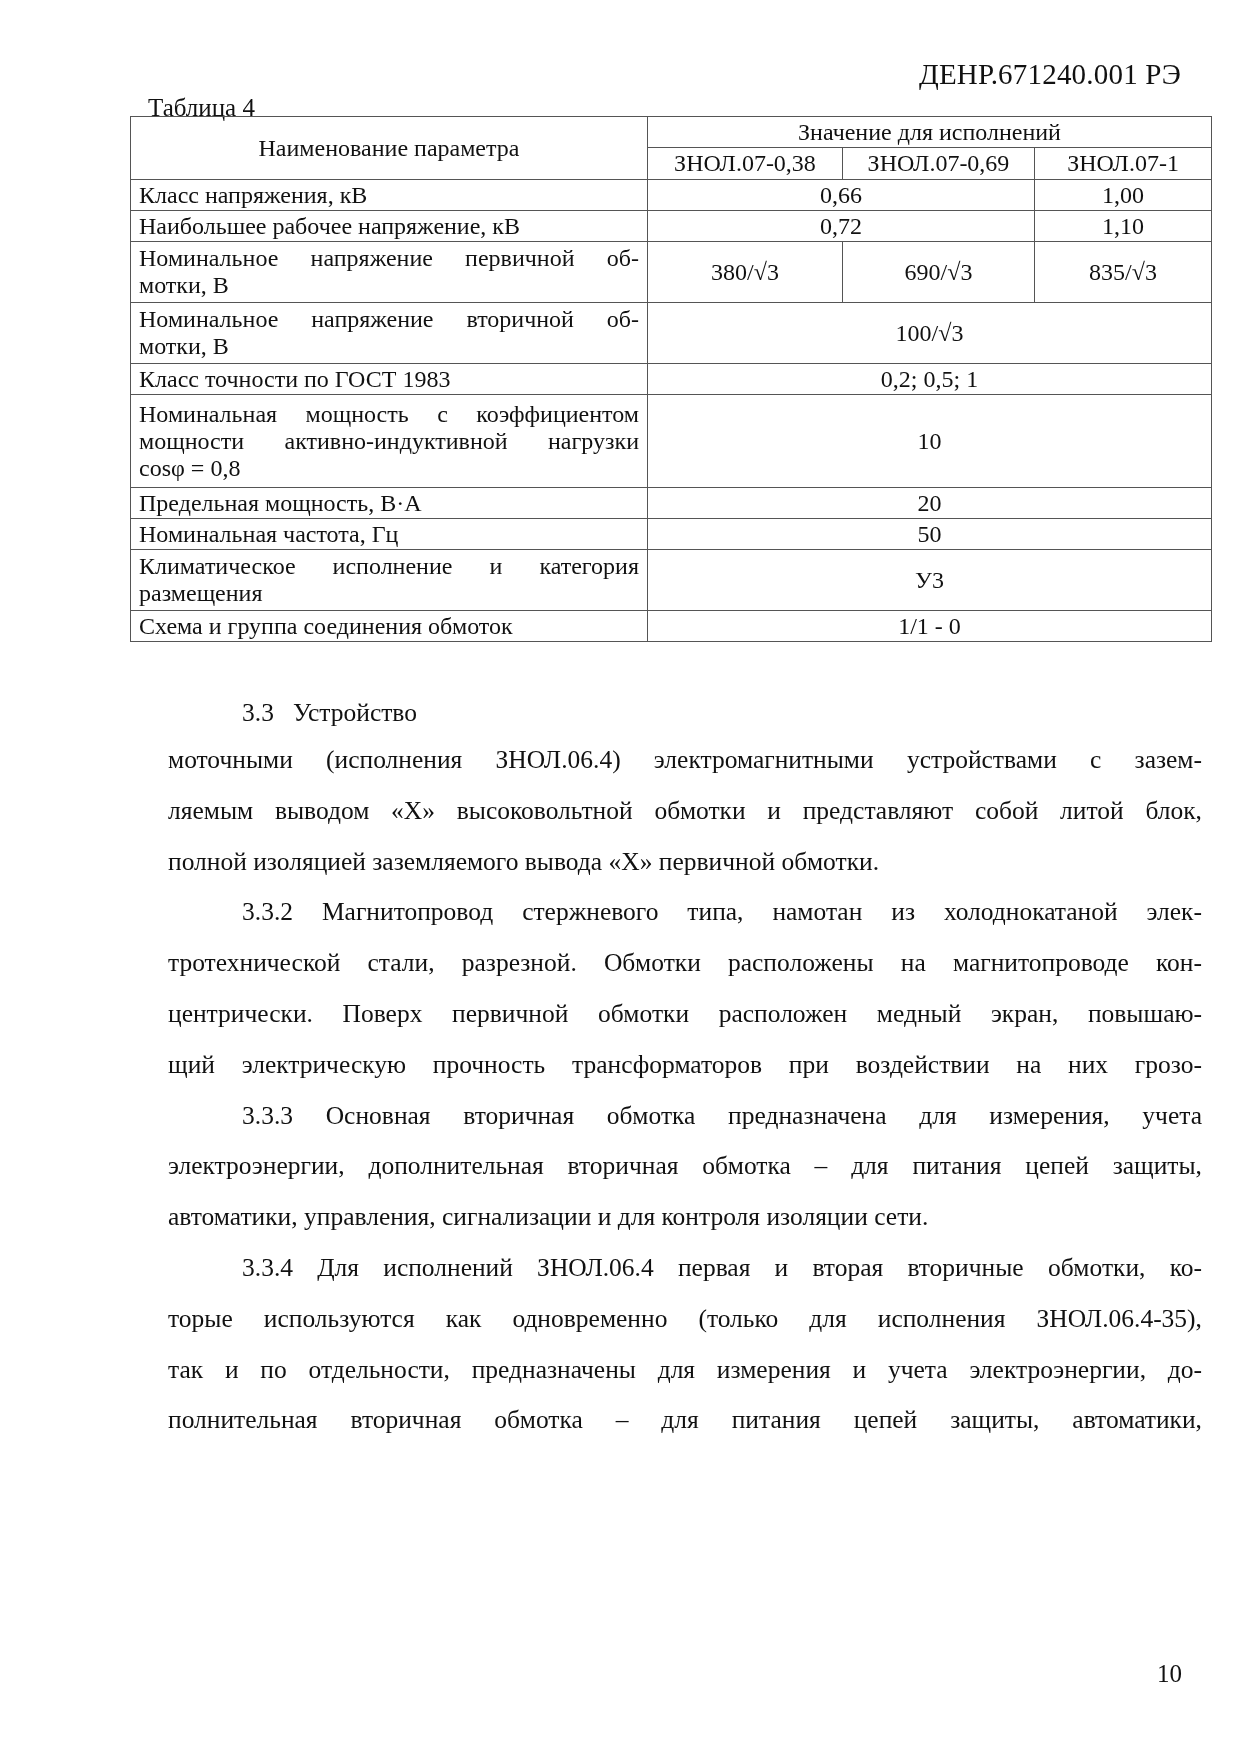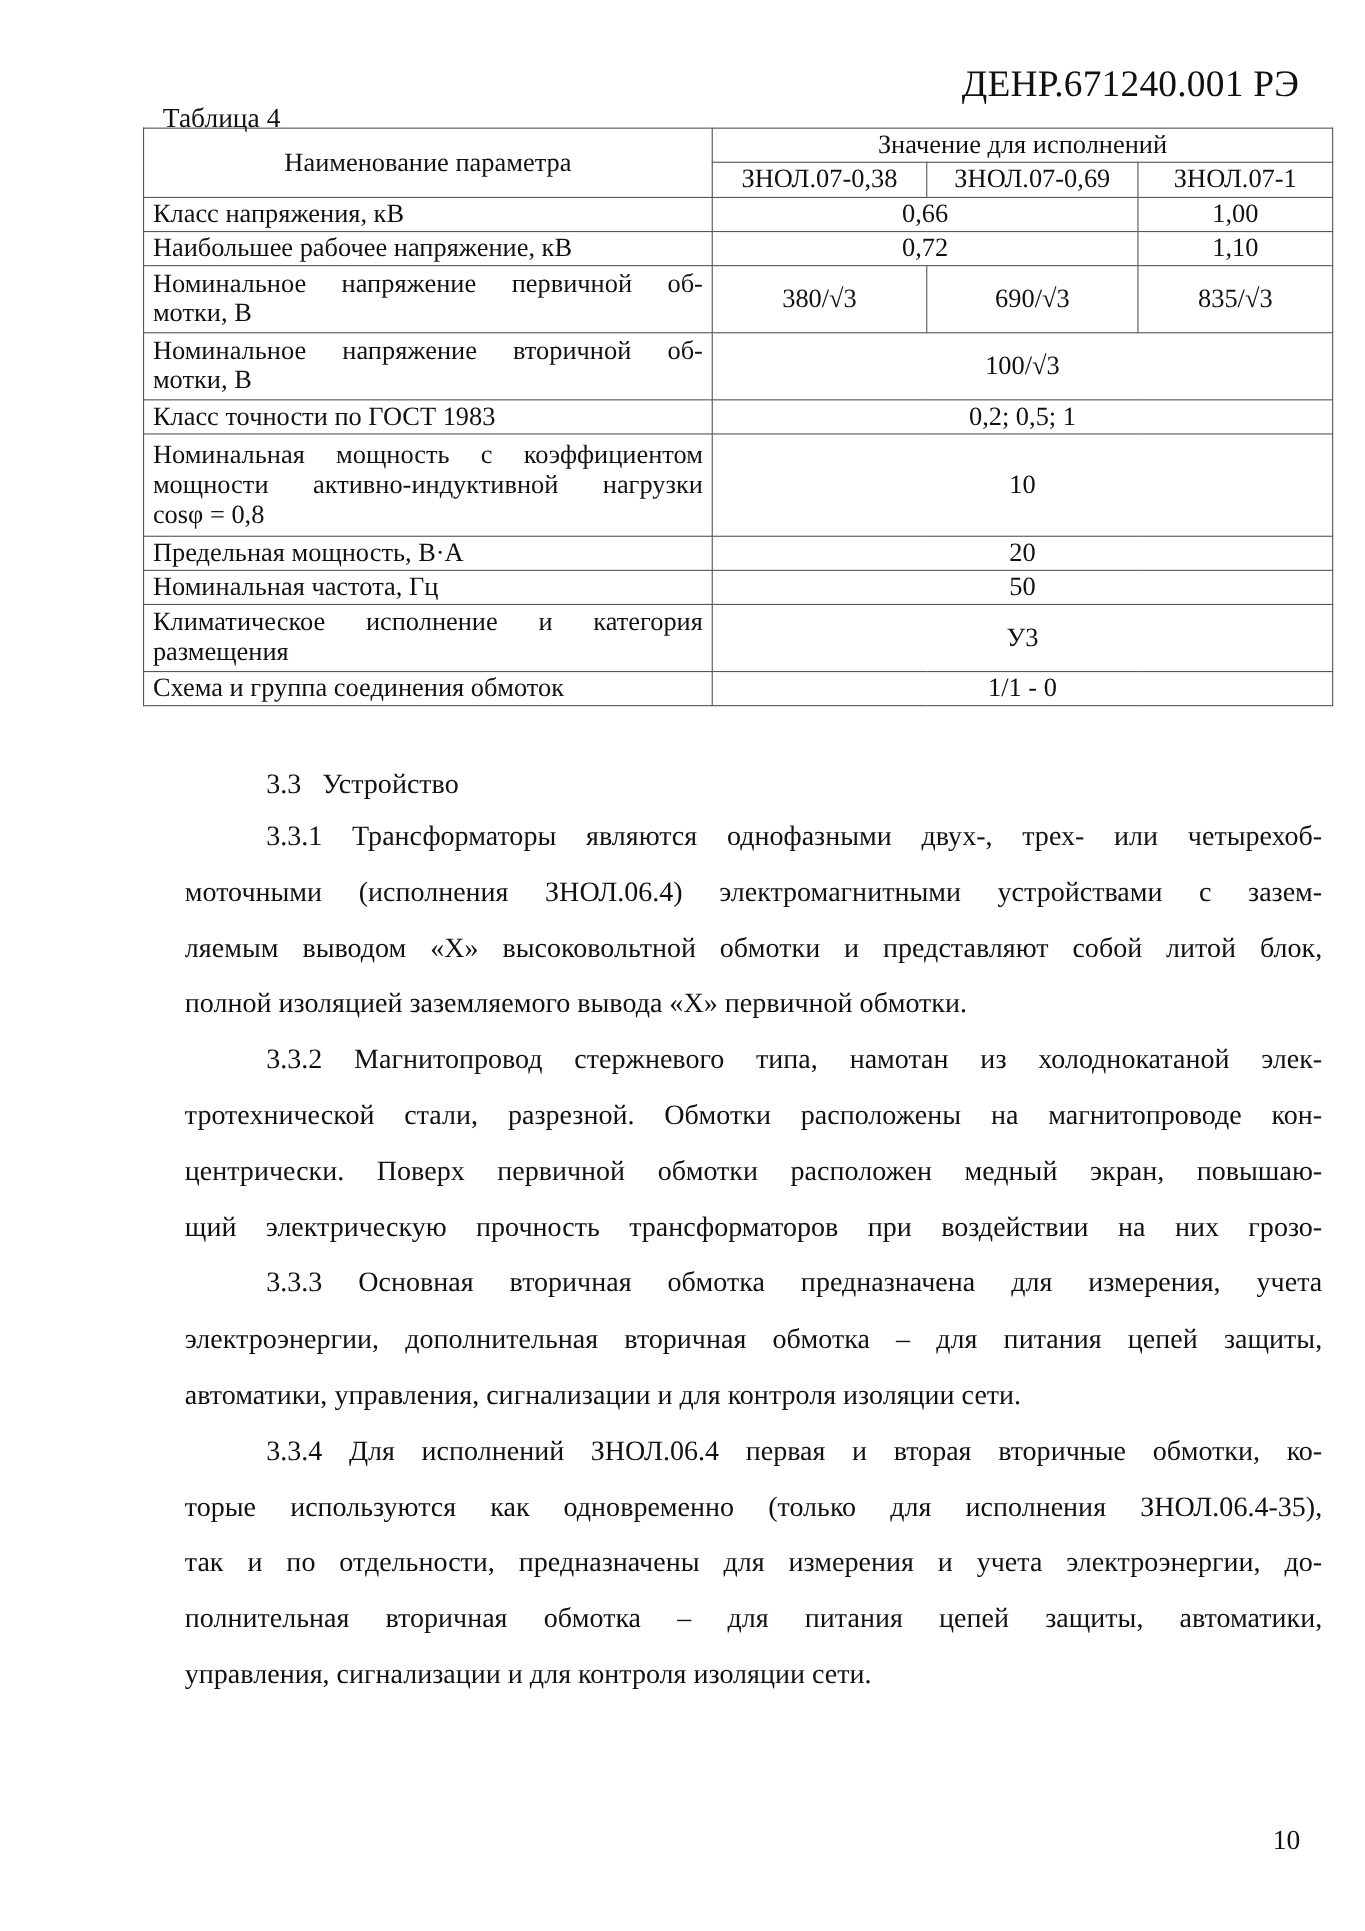--- a/index.html
+++ b/index.html
@@ -2,21 +2,21 @@
 <html><head>
 <meta charset="utf-8">
 <style>
   html, body { margin: 0; padding: 0; background: #ffffff; }
   body {
     width: 1241px; height: 1755px; position: relative; overflow: hidden;
     font-family: "Liberation Serif", "DejaVu Serif", serif; color: #111;
   }
   .doc-code {
     position: absolute; right: 60px; top: 58px;
-    font-size: 34px; letter-spacing: 0.2px;
+    font-size: 29px; letter-spacing: 0.2px;
   }
   .table-caption {
     position: absolute; left: 148px; top: 94px; font-size: 25px; text-align: center;
   }
   table.params {
     position: absolute; left: 130px; top: 116px; width: 1081px;
     border-collapse: collapse; font-size: 24px; line-height: 27px;
     table-layout: fixed;
   }
   table.params td, table.params th {
@@ -132,21 +132,20 @@
     <td>Схема и группа соединения обмоток</td>
     <td colspan="3" class="center">1/1 - 0</td>
   </tr>
 </tbody>
   </table>
 
 <div class="body-text">
   <div class="heading" style="white-space:pre;">3.3   Устройство</div>
 
   <div>
-    <span class="line indent">3.3.1  Трансформаторы являются однофазными двух-, трех- или четырехоб-</span>
     <span class="line">моточными (исполнения ЗНОЛ.06.4) электромагнитными устройствами с зазем-</span>
     <span class="line">ляемым выводом «Х» высоковольтной обмотки и представляют собой литой блок,</span>
     <span class="line last">полной изоляцией заземляемого вывода «Х» первичной обмотки.</span>
   </div>
 
   <div>
     <span class="line indent">3.3.2  Магнитопровод стержневого типа, намотан из холоднокатаной элек-</span>
     <span class="line">тротехнической стали, разрезной. Обмотки расположены на магнитопроводе кон-</span>
     <span class="line">центрически. Поверх первичной обмотки расположен медный экран, повышаю-</span>
     <span class="line">щий электрическую прочность трансформаторов при воздействии на них грозо-</span>
@@ -156,17 +155,16 @@
     <span class="line indent">3.3.3  Основная вторичная обмотка предназначена для измерения, учета</span>
     <span class="line">электроэнергии, дополнительная вторичная обмотка – для питания цепей защиты,</span>
     <span class="line last">автоматики, управления, сигнализации и для контроля изоляции сети.</span>
   </div>
 
   <div>
     <span class="line indent">3.3.4   Для исполнений ЗНОЛ.06.4 первая и вторая вторичные обмотки, ко-</span>
     <span class="line">торые используются как одновременно (только для исполнения ЗНОЛ.06.4-35),</span>
     <span class="line">так и по отдельности, предназначены для измерения и учета электроэнергии, до-</span>
     <span class="line">полнительная вторичная обмотка – для питания цепей защиты, автоматики,</span>
-    <span class="line last">управления, сигнализации и для контроля изоляции сети.</span>
   </div>
 </div>
 
 <div class="page-number">10</div>
 
 </body></html>

